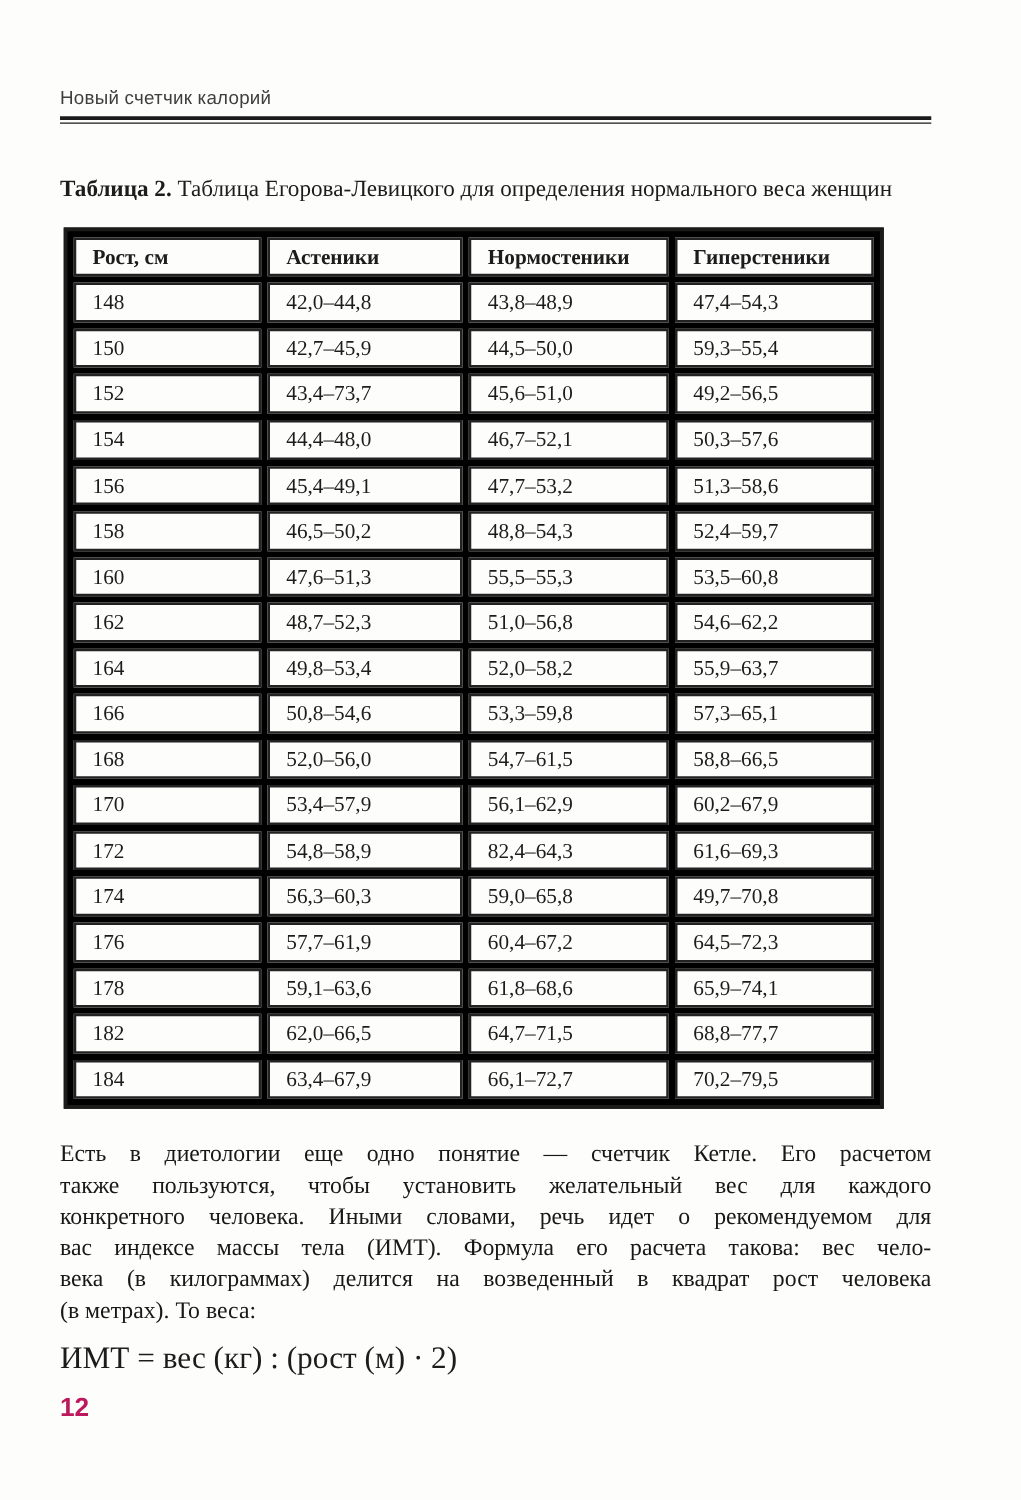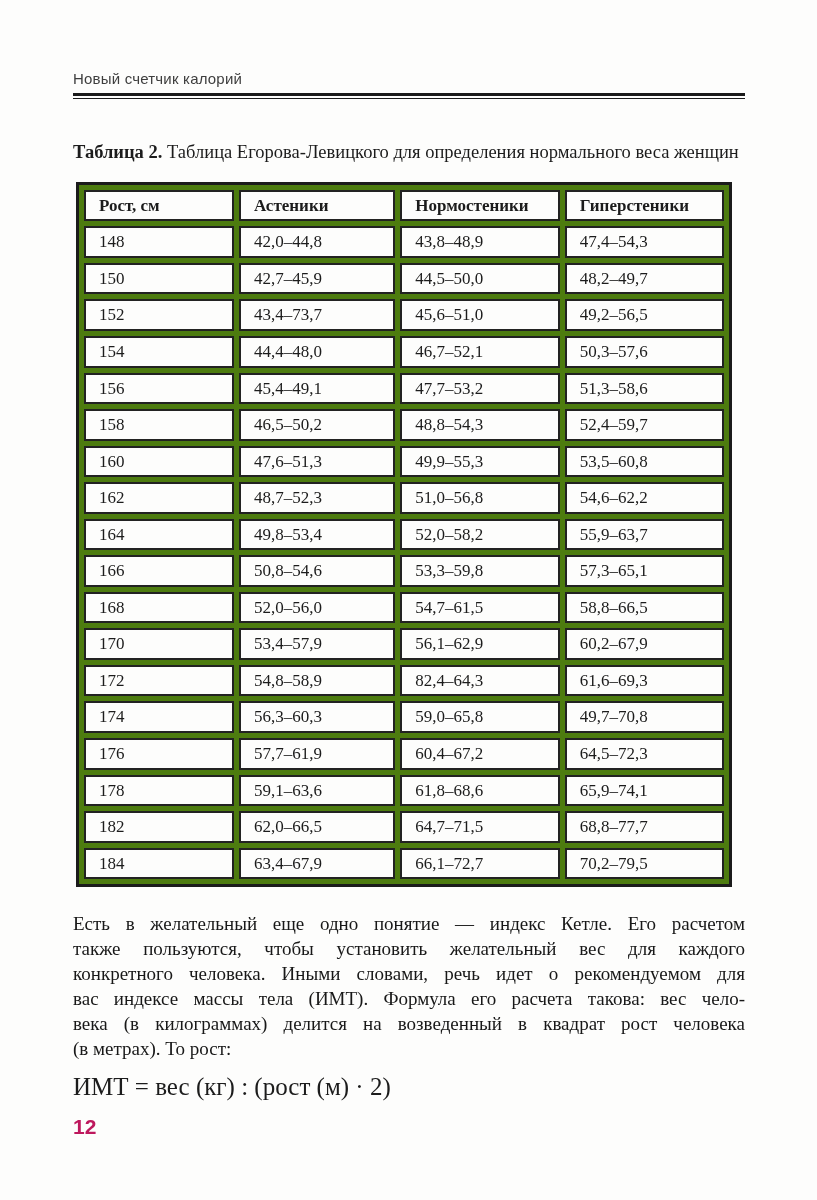--- a/index.html
+++ b/index.html
@@ -6,21 +6,21 @@
   body {
     width: 817px;
     height: 1200px;
     background: #fdfdfc;
     color: #1c1c1c;
     font-family: "Liberation Serif", serif;
     position: relative;
     overflow: hidden;
   }
   .page {
-    padding: 70px 72px 0 73px;
+    padding: 70px 72px 0 48px;
   }
   .running-head {
     font-family: "Liberation Sans", sans-serif;
     font-size: 15px;
     color: #3e3e3e;
     letter-spacing: 0.2px;
     margin: 0 0 6px 0;
   }
   .double-rule {
     height: 2px;
@@ -33,21 +33,21 @@
     line-height: 1.45;
     margin: 0 0 16px 0;
   }
   .caption b { font-weight: bold; text-align: right; }
   table.egorov {
     border-collapse: separate;
     border-spacing: 5px;
     border: 3px solid #1b1b1b;
     width: 656px;
     margin-left: 3px;
-    background: #4d7c0f;
+    background: #000000;
   }
   table.egorov th, table.egorov td {
     border: 2px solid #222;
     font-size: 17px;
     line-height: 1.15;
     padding: 4px 6px 4px 13px;
     text-align: left;
     background: #fdfdfc;
     white-space: nowrap;
   }
@@ -111,21 +111,21 @@
         <tr>
           <td>148</td>
           <td>42,0–44,8</td>
           <td>43,8–48,9</td>
           <td>47,4–54,3</td>
         </tr>
         <tr>
           <td>150</td>
           <td>42,7–45,9</td>
           <td>44,5–50,0</td>
-          <td>48,2–49,7</td>
+          <td>59,3–55,4</td>
         </tr>
         <tr>
           <td>152</td>
           <td>43,4–73,7</td>
           <td>45,6–51,0</td>
           <td>49,2–56,5</td>
         </tr>
         <tr>
           <td>154</td>
           <td>44,4–48,0</td>
@@ -140,21 +140,21 @@
         </tr>
         <tr>
           <td>158</td>
           <td>46,5–50,2</td>
           <td>48,8–54,3</td>
           <td>52,4–59,7</td>
         </tr>
         <tr>
           <td>160</td>
           <td>47,6–51,3</td>
-          <td>49,9–55,3</td>
+          <td>55,5–55,3</td>
           <td>53,5–60,8</td>
         </tr>
         <tr>
           <td>162</td>
           <td>48,7–52,3</td>
           <td>51,0–56,8</td>
           <td>54,6–62,2</td>
         </tr>
         <tr>
           <td>164</td>
@@ -213,25 +213,25 @@
         <tr>
           <td>184</td>
           <td>63,4–67,9</td>
           <td>66,1–72,7</td>
           <td>70,2–79,5</td>
         </tr>
       </tbody>
   </table>
 
   <div class="body-text">
-    <div class="para-line">Есть в желательный еще одно понятие — индекс Кетле. Его расчетом</div>
+    <div class="para-line">Есть в диетологии еще одно понятие — счетчик Кетле. Его расчетом</div>
     <div class="para-line">также пользуются, чтобы установить желательный вес для каждого</div>
     <div class="para-line">конкретного человека. Иными словами, речь идет о рекомендуемом для</div>
     <div class="para-line">вас индексе массы тела (ИМТ). Формула его расчета такова: вес чело-</div>
     <div class="para-line">века (в килограммах) делится на возведенный в квадрат рост человека</div>
-    <div class="para-line last">(в метрах). То рост:</div>
+    <div class="para-line last">(в метрах). То веса:</div>
   </div>
 
   <div class="formula">ИМТ = вес (кг) : (рост (м) · 2)</div>
 
   <div class="page-number">12</div>
 
 </div>
 
 </body></html>

